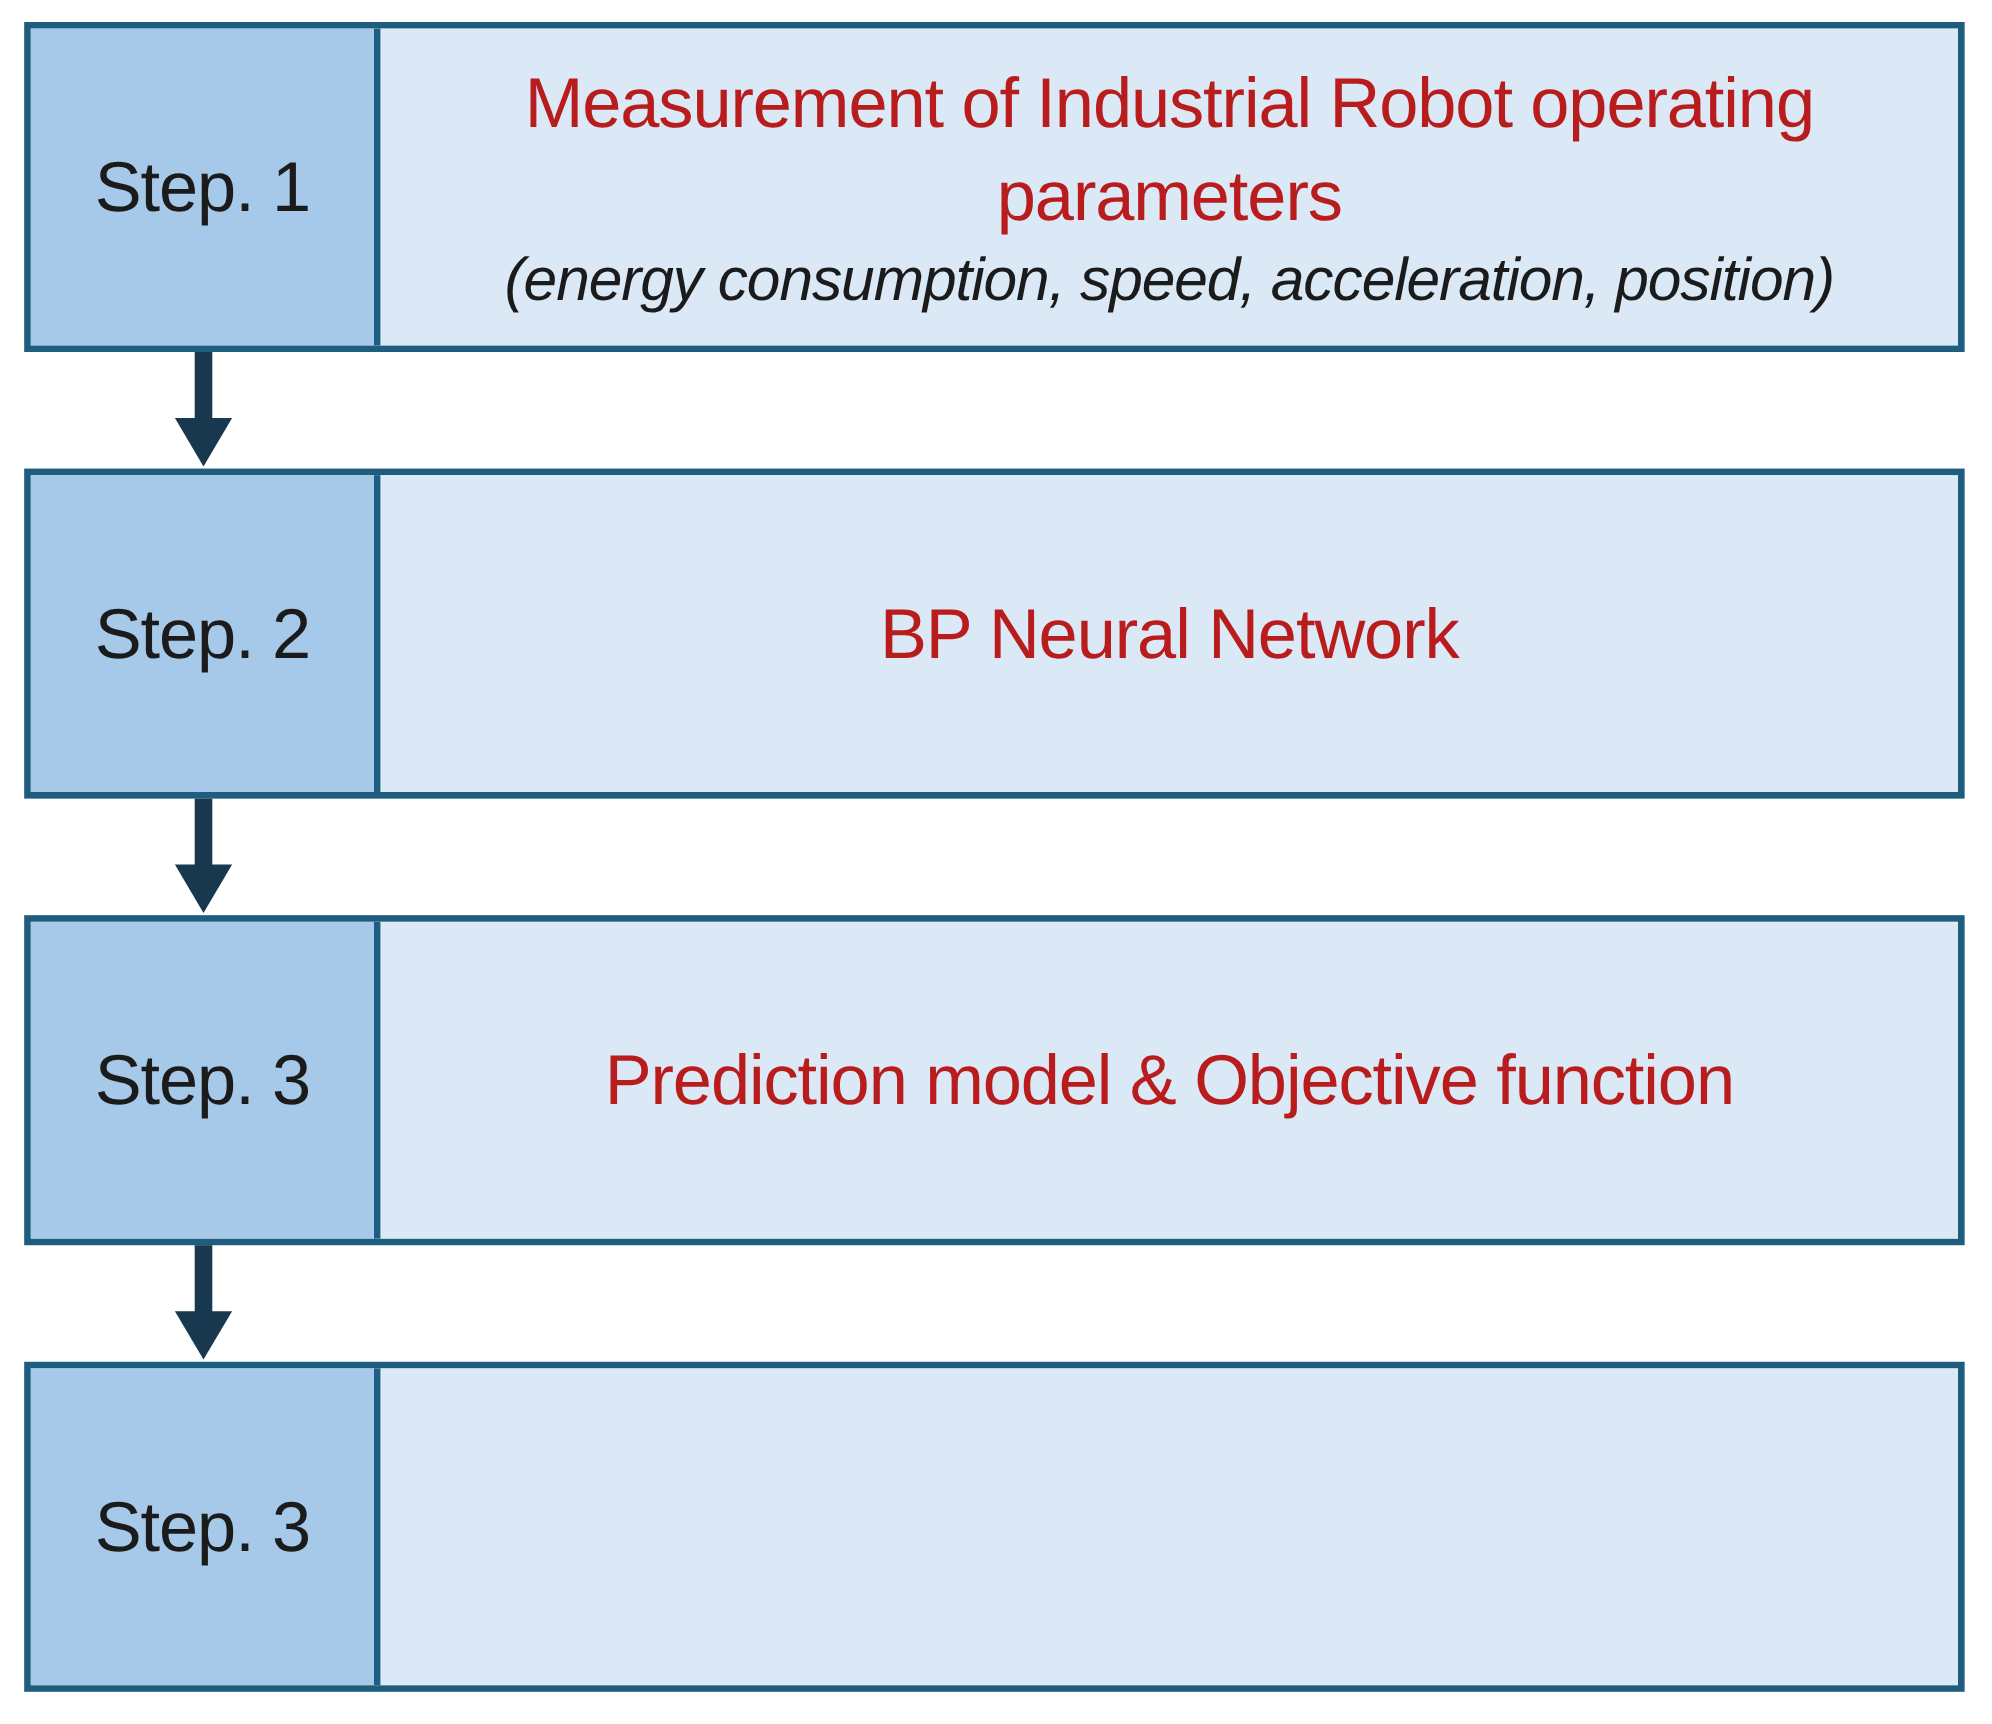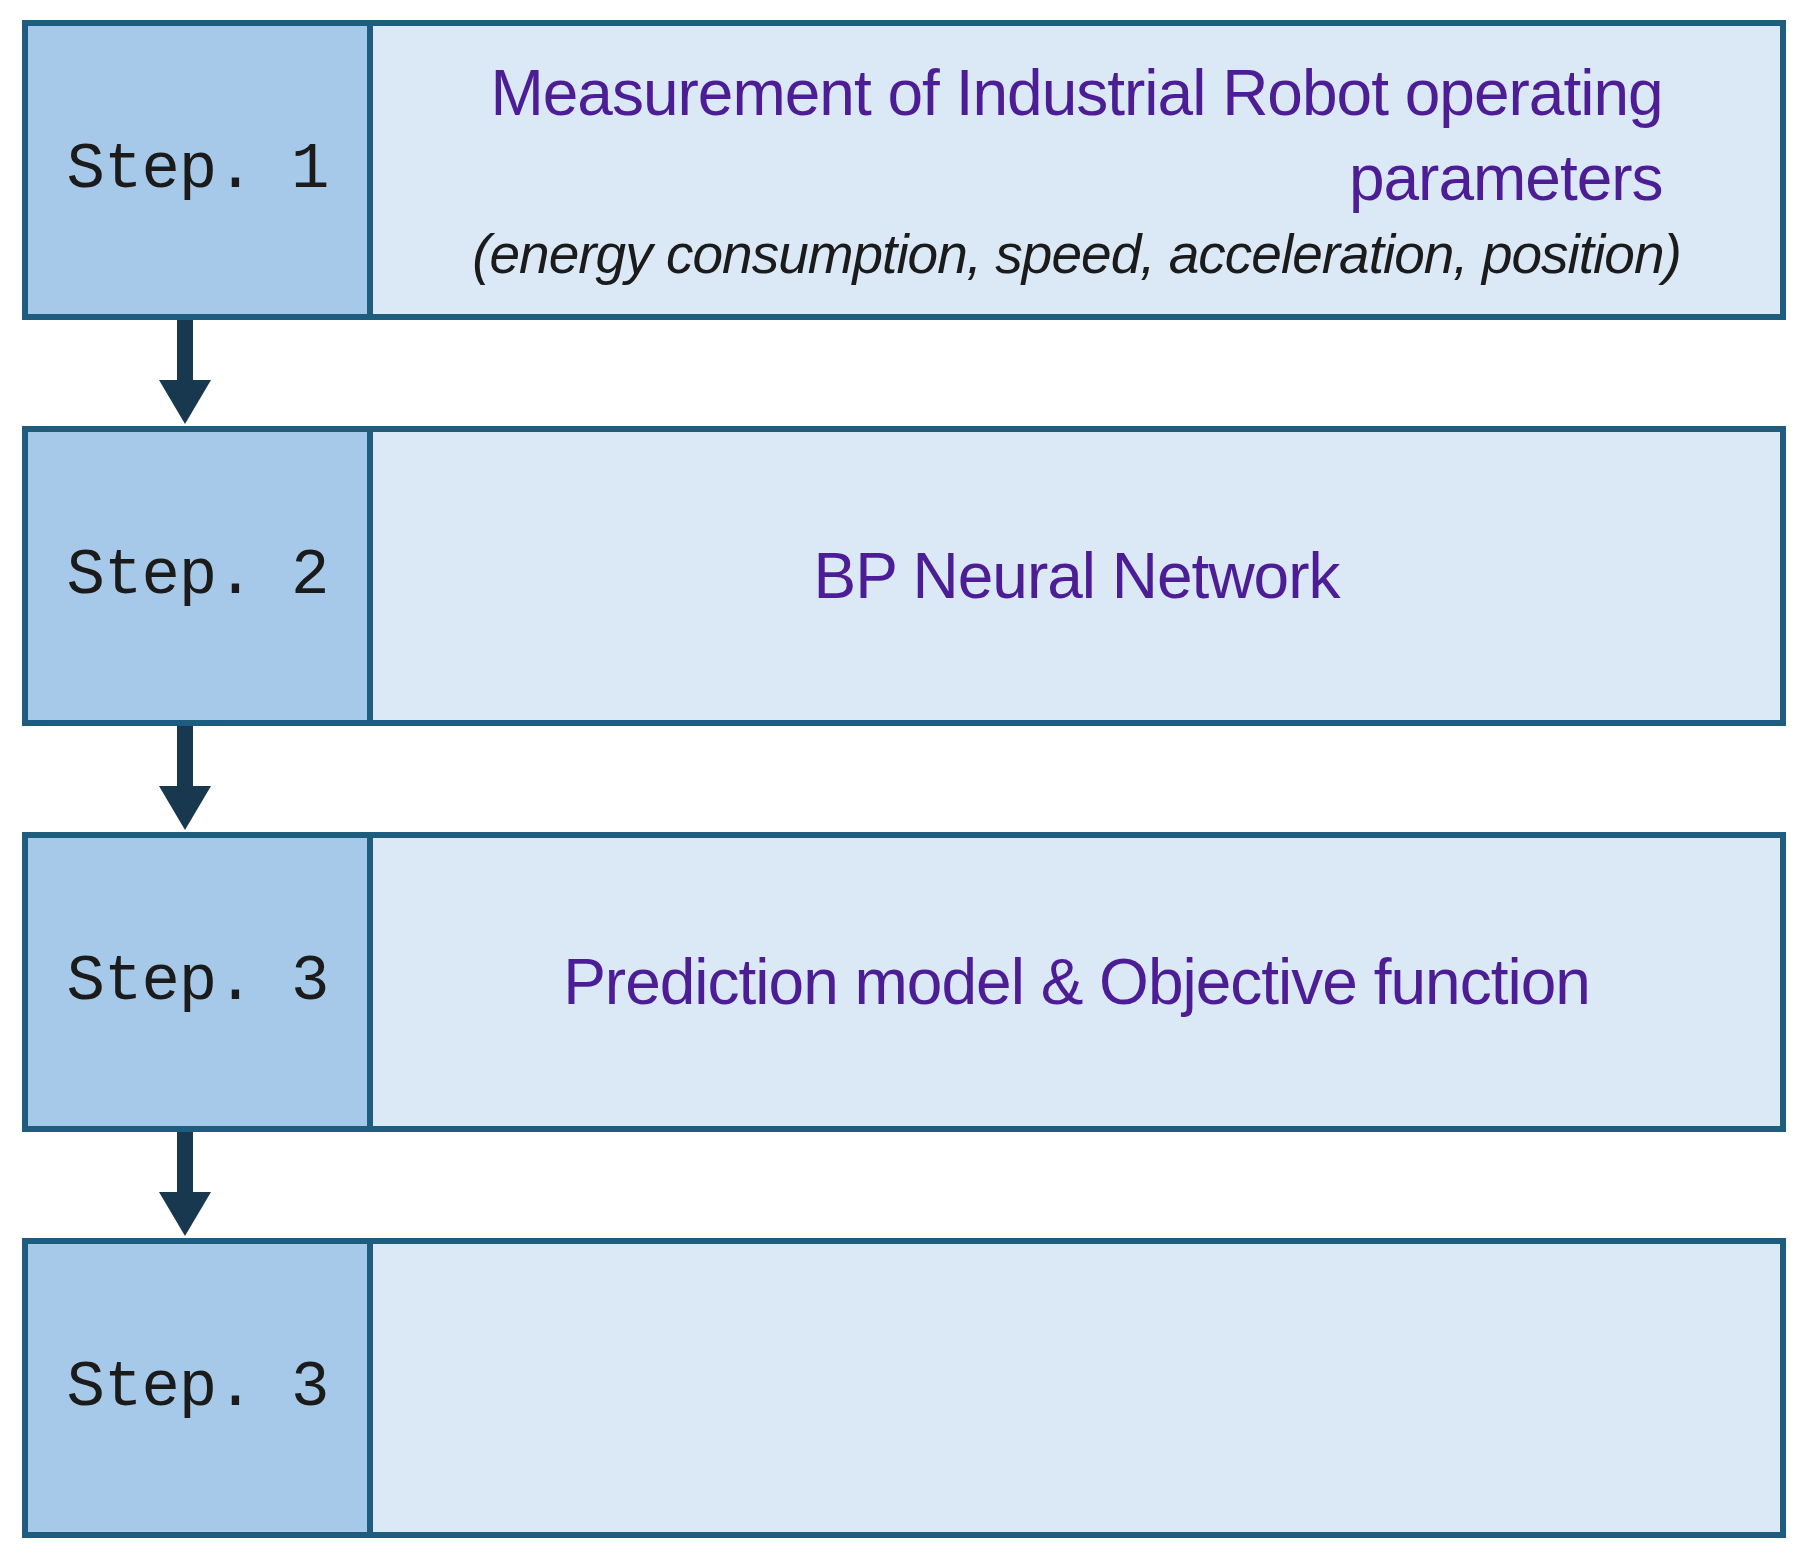--- a/index.html
+++ b/index.html
@@ -21,50 +21,49 @@
     box-sizing: border-box;
     width: 1764px;
     height: 300px;
     border: 6px solid #1e5d7e;
     display: flex;
     flex-direction: row;
     background: #dbe8f6;
   }
   .label-cell {
     box-sizing: border-box;
-    width: 345px;
+    width: 318px;
     border-right: 6px solid #1e5d7e;
     background: #a6c9e9;
     display: flex;
     align-items: center;
     justify-content: center;
     flex: 0 0 auto;
-    font-family: Liberation Mono, monospace;
   }
   .content-cell {
     flex: 1 1 auto;
     background: #dbe8f6;
     display: flex;
     flex-direction: column;
     align-items: center;
     justify-content: center;
     padding: 0 20px;
   }
   .step-label {
     font-size: 64px;
     color: #1b1b1b;
     letter-spacing: -1px;
     white-space: nowrap;
   }
   .step-title {
     font-size: 64px;
-    color: #4c1d95;
+    color: #b91c1c;
     letter-spacing: -1px;
     line-height: 1.32;
-    text-align: right;
+    text-align: center;
     white-space: pre-line;
   }
   .step-subtitle {
     font-size: 55px;
     font-style: italic;
     color: #1b1b1b;
     letter-spacing: -1px;
     line-height: 1.25;
     text-align: center;
     white-space: nowrap;

